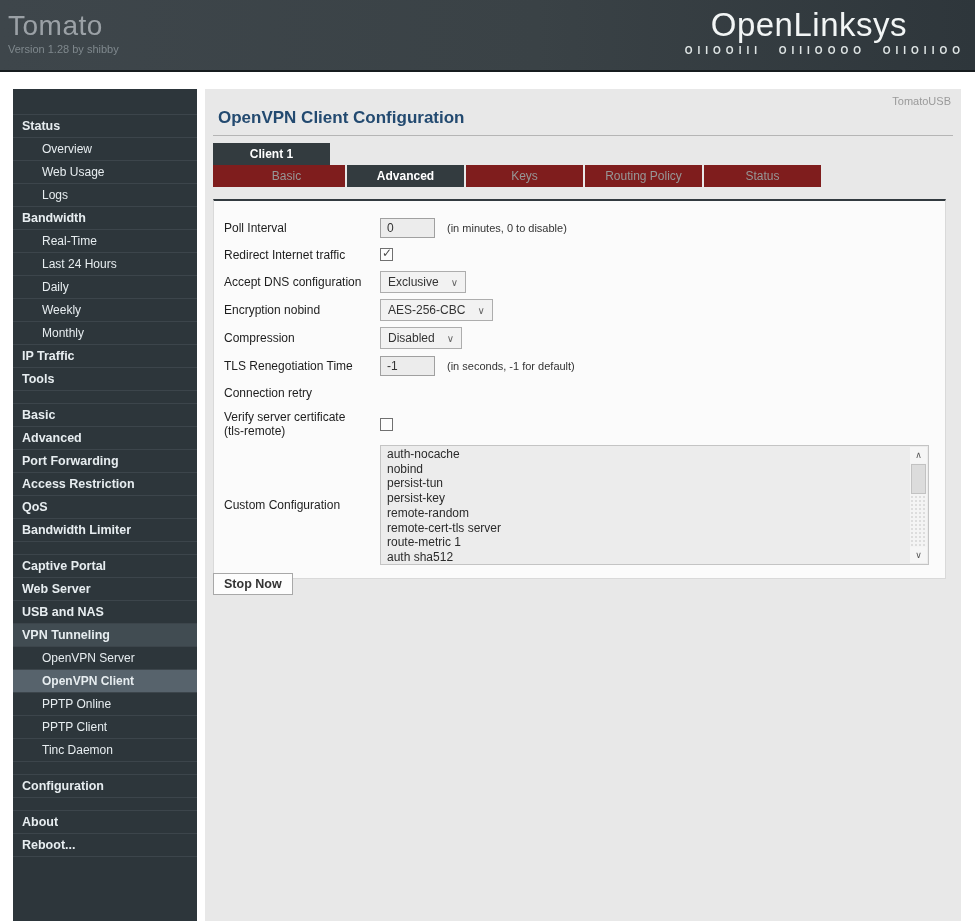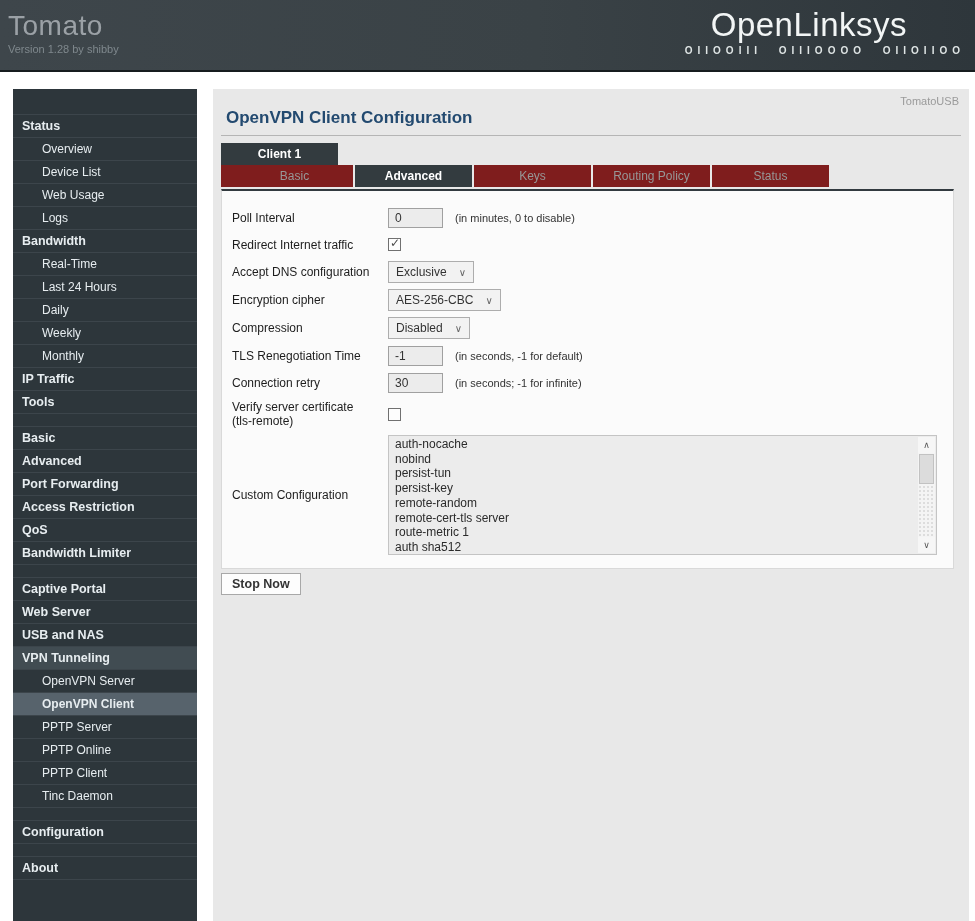--- a/index.html
+++ b/index.html
@@ -23,33 +23,33 @@
     background:#2d363b; overflow:hidden; padding-top:13px; }
   .side-item { height:23px; line-height:22px; border-bottom:1px solid #3c454b;
     color:#e7edf0; font-size:12px; cursor:pointer; white-space:nowrap; }
   .side-item.hdr { font-weight:bold; font-size:12.5px; padding-left:9px; }
   .side-item.sub { padding-left:29px; }
   .side-item.section-open { background:#414c52; }
   .side-item.active { background:#57636c; font-weight:bold; }
   .side-gap { height:13px; border-bottom:1px solid #3c454b; }
 
   
-  .panel { position:absolute; left:205px; top:89px; width:756px; height:832px; background:#e8e8e8;margin-left:8px; }
+  .panel { position:absolute; left:205px; top:89px; width:756px; height:832px; background:#e8e8e8; }
   .watermark { position:absolute; top:6px; right:10px; font-size:11px; color:#9a9a9a; }
   .page-title { position:absolute; left:13px; top:19px; font-size:17px; font-weight:bold; color:#234a70; }
   .title-rule { position:absolute; left:8px; right:8px; top:46px; height:1px; background:#b5b5b5; }
 
   .tabs-row { position:absolute; left:8px; display:flex; }
   .tabs-clients { top:54px;flex-direction:column; }
   .tabs-sections { top:76px; left:23px; }
   .tab { width:117px; height:22px; line-height:22px; text-align:center; font-size:12px;
     margin-right:2px; background:#7f1d1d; color:#979797; cursor:pointer; }
   .tab.active { background:#333b3f; color:#ffffff; font-weight:bold; }
 
-  .form-box { position:absolute; left:8px; top:100px; width:733px;
+  .form-box { position:absolute; left:8px; top:110px; width:733px;
     background:#fbfbfb; border:1px solid #d9d9d9; border-top:2px solid #323a3f;
     padding:13px 16px 10px 0; }
   .frow { display:flex; align-items:center; min-height:27px; padding:0; }
   .frow.tall { min-height:36px; }
   .frow.xl { min-height:126px; }
   .flabel { width:166px; padding-left:10px; font-size:12px; color:#1d1d1d; line-height:14px; flex:none; }
   .fctrl { display:flex; align-items:center; }
   .note { font-size:11px; color:#333333; margin-left:12px; }
 
   .tinput { width:55px; height:20px; background:#ececec; border:1px solid #a0a0a0;
@@ -90,21 +90,20 @@
     <div class="logo">
       <div class="logo-name">OpenLinksys</div>
       <div class="logo-binary">OIIOOIII OIIIOOOO OIIOIIOO</div>
     </div>
   </div>
 
   <div class="sidebar">
     <div class="side-gap"></div>
     <div class="side-item hdr">Status</div>
     <div class="side-item sub">Overview</div>
-    <div class="side-item sub">Device List</div>
     <div class="side-item sub">Web Usage</div>
     <div class="side-item sub">Logs</div>
     <div class="side-item hdr">Bandwidth</div>
     <div class="side-item sub">Real-Time</div>
     <div class="side-item sub">Last 24 Hours</div>
     <div class="side-item sub">Daily</div>
     <div class="side-item sub">Weekly</div>
     <div class="side-item sub">Monthly</div>
     <div class="side-item hdr">IP Traffic</div>
     <div class="side-item hdr">Tools</div>
@@ -115,28 +114,28 @@
     <div class="side-item hdr">Access Restriction</div>
     <div class="side-item hdr">QoS</div>
     <div class="side-item hdr">Bandwidth Limiter</div>
     <div class="side-gap"></div>
     <div class="side-item hdr">Captive Portal</div>
     <div class="side-item hdr">Web Server</div>
     <div class="side-item hdr">USB and NAS</div>
     <div class="side-item hdr section-open">VPN Tunneling</div>
     <div class="side-item sub">OpenVPN Server</div>
     <div class="side-item sub active">OpenVPN Client</div>
-    <div class="side-item sub">PPTP Server</div>
     <div class="side-item sub">PPTP Online</div>
     <div class="side-item sub">PPTP Client</div>
     <div class="side-item sub">Tinc Daemon</div>
     <div class="side-gap"></div>
     <div class="side-item hdr">Configuration</div>
     <div class="side-gap"></div>
     <div class="side-item hdr">About</div>
+    <div class="side-item hdr">Reboot...</div>
   </div>
 
   <div class="panel">
     <div class="watermark">TomatoUSB</div>
     <div class="page-title">OpenVPN Client Configuration</div>
     <div class="title-rule"></div>
 
     <div class="tabs-row tabs-clients">
       <div class="tab active">Client 1</div>
       <div class="tab">Client 2</div>
@@ -172,21 +171,21 @@
         <div class="flabel">Accept DNS configuration</div>
         <div class="fctrl">
           <div class="tselect">
             <span>Exclusive</span>
             <span class="chev">∨</span>
           </div>
         </div>
       </div>
 
       <div class="frow" style="min-height:28px">
-        <div class="flabel">Encryption cipher</div>
+        <div class="flabel">Encryption nobind</div>
         <div class="fctrl">
           <div class="tselect">
             <span>AES-256-CBC</span>
             <span class="chev">∨</span>
           </div>
         </div>
       </div>
 
       <div class="frow" style="min-height:28px">
         <div class="flabel">Compression</div>
@@ -201,24 +200,20 @@
       <div class="frow">
         <div class="flabel">TLS Renegotiation Time</div>
         <div class="fctrl">
           <div class="tinput">-1</div>
           <span class="note">(in seconds, -1 for default)</span>
         </div>
       </div>
 
       <div class="frow">
         <div class="flabel">Connection retry</div>
-        <div class="fctrl">
-          <div class="tinput">30</div>
-          <span class="note">(in seconds; -1 for infinite)</span>
-        </div>
       </div>
 
       <div class="frow tall">
         <div class="flabel">
           <span>Verify server certificate</span><br>
           <span>(tls-remote)</span>
         </div>
         <div class="fctrl">
           <div class="cbox"></div>
         </div>

